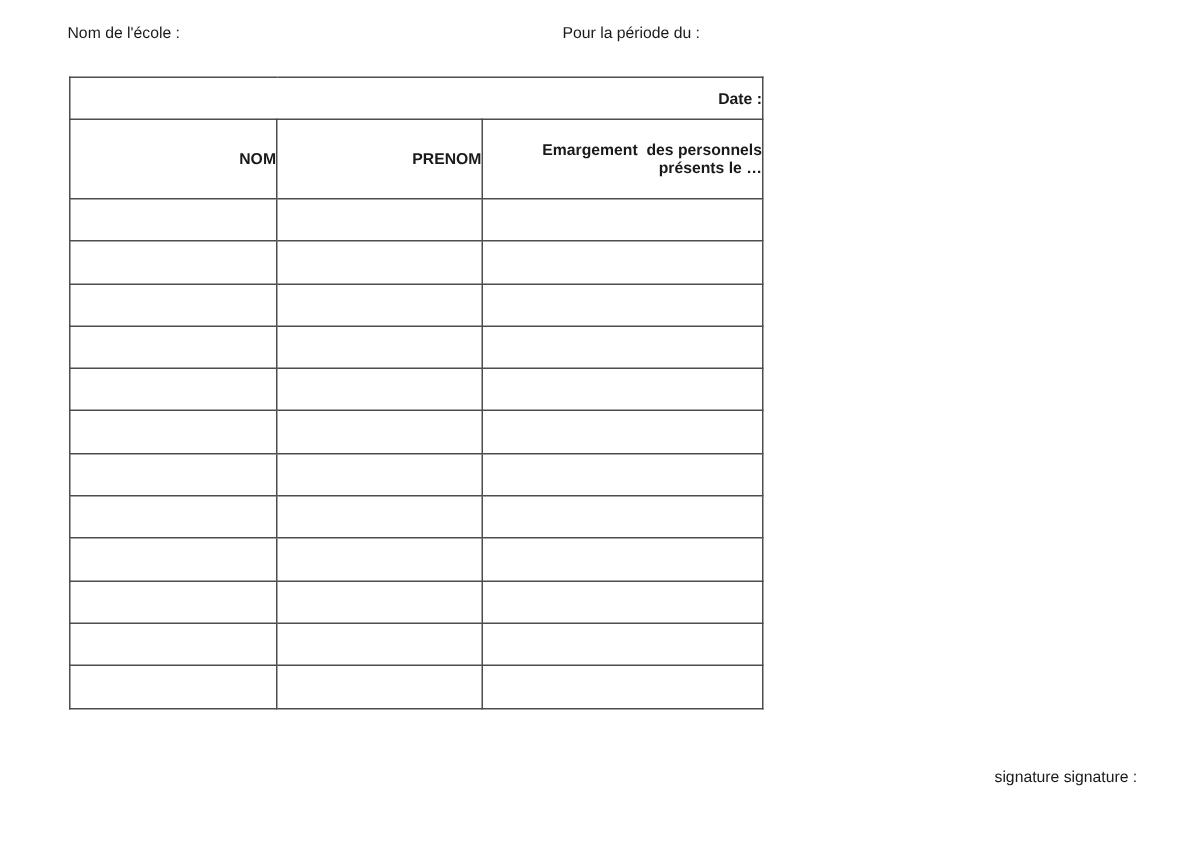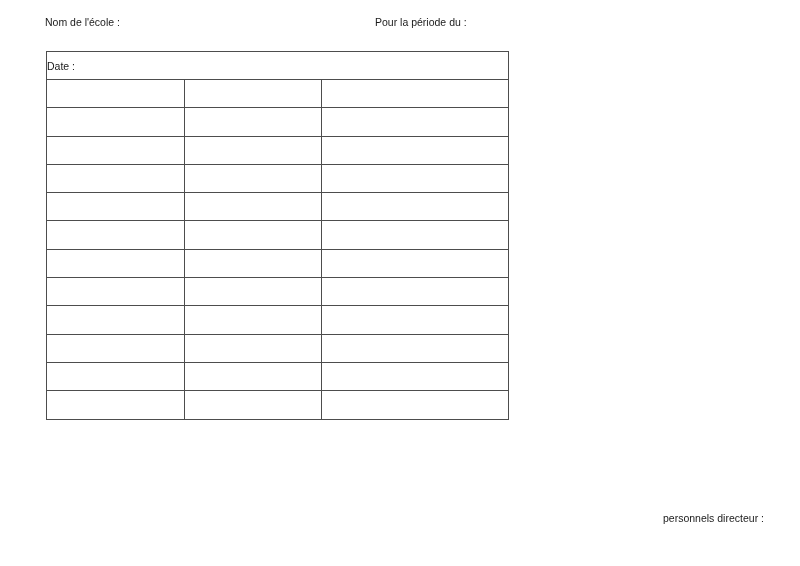--- a/index.html
+++ b/index.html
@@ -30,22 +30,22 @@
     position: absolute;
     left: 46px;
     top: 51px;
     width: 462px;
     border-collapse: collapse;
     table-layout: fixed;
   }
   table.attendance td, table.attendance th {
     border: 1px solid #4d4d4d;
     padding: 0;
-    font-weight: normal;
-    text-align: left;
+    font-weight: bold;
+    text-align: right;
     vertical-align: middle;
     font-size: 10.5px;
     color: #1a1a1a;
     overflow: hidden;
   }
   tr.date-row td { height: 27px; }
   tr.col-header-row th { height: 52px; }
   tr.body-row td { height: 27.3px; }
   th.emargement-header {
     font-size: 7.5px;
@@ -71,20 +71,25 @@
 
   <table class="attendance">
     <colgroup>
       <col style="width:138px">
       <col style="width:137px">
       <col style="width:187px">
     </colgroup>
     <thead>
       <tr class="date-row">
         <td colspan="3">Date :</td>
+      </tr>
+      <tr class="col-header-row">
+        <th>NOM</th>
+        <th>PRENOM</th>
+        <th class="emargement-header">Emargement  des personnels présents le …</th>
       </tr>
     </thead>
     <tbody id="table-body">
         <tr class="body-row">
           <td></td>
           <td></td>
           <td></td>
         </tr>
         <tr class="body-row">
           <td></td>
@@ -137,15 +142,15 @@
           <td></td>
         </tr>
         <tr class="body-row">
           <td></td>
           <td></td>
           <td></td>
         </tr>
       </tbody>
   </table>
 
-  <span class="signature-label">personnels directeur :</span>
+  <span class="signature-label">signature signature :</span>
 
 </div>
 
 </body></html>

